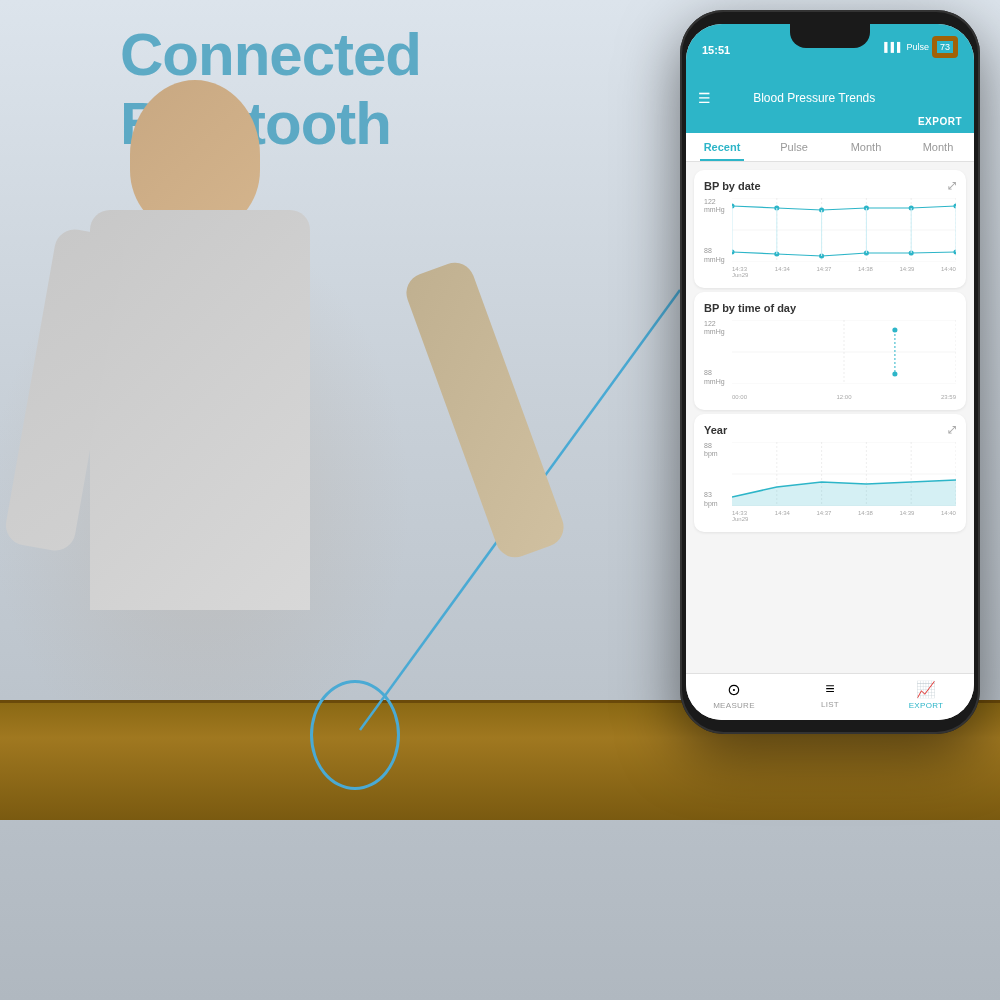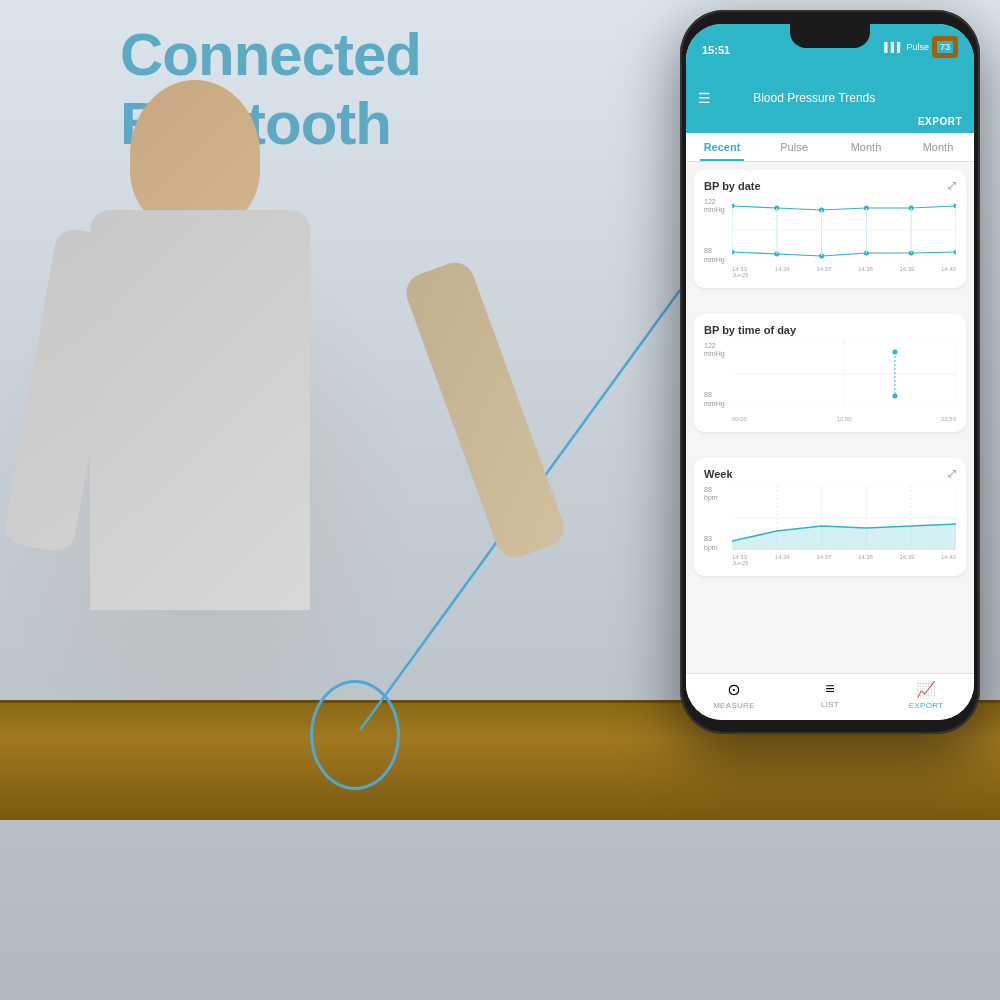--- a/index.html
+++ b/index.html
@@ -218,21 +218,21 @@
       flex: 1;
       overflow-y: auto;
       background: #f5f5f5;
       padding: 8px;
     }
 
     
     .chart-card {
       background: white;
       border-radius: 10px;
-      margin-bottom: 26px;
+      margin-bottom: 4px;
       padding: 10px;
       box-shadow: 0 1px 3px rgba(0,0,0,0.08);
     }
 
     .chart-title {
       font-size: 11px;
       font-weight: 600;
       color: #333;
       margin-bottom: 6px;
       display: flex;
@@ -504,21 +504,21 @@
           <div class="chart-x-labels">
             <span>00:00</span>
             <span>12:00</span>
             <span>23:59</span>
           </div>
         </div>
       </div>
 
       <div class="chart-card">
         <div class="chart-title">
-          <span>Week</span>
+          <span>Year</span>
           <span class="expand-icon">⤢</span>
         </div>
         <div class="chart-area">
           <div class="chart-y-label top">88<br>bpm</div>
           <div class="chart-y-label bottom">83<br>bpm</div>
           <div class="chart-svg-wrap">
             <svg width="100%" height="100%" viewBox="0 0 220 64" preserveAspectRatio="none">
               <line x1="0" y1="0" x2="220" y2="0" stroke="#eee" stroke-width="0.5"></line>
               <line x1="0" y1="32" x2="220" y2="32" stroke="#eee" stroke-width="0.5"></line>
               <line x1="0" y1="64" x2="220" y2="64" stroke="#eee" stroke-width="0.5"></line>

